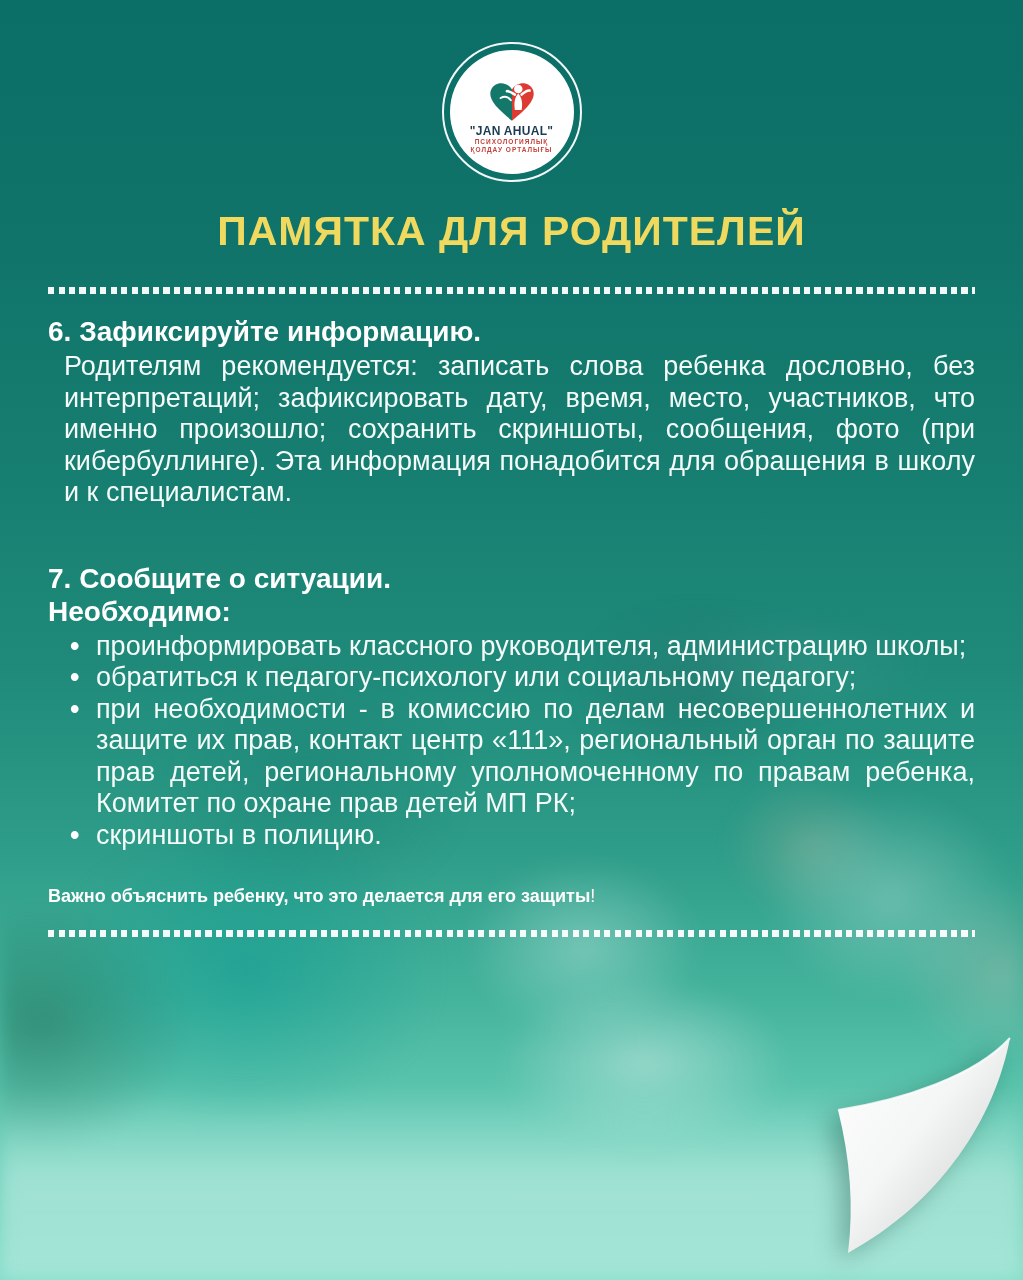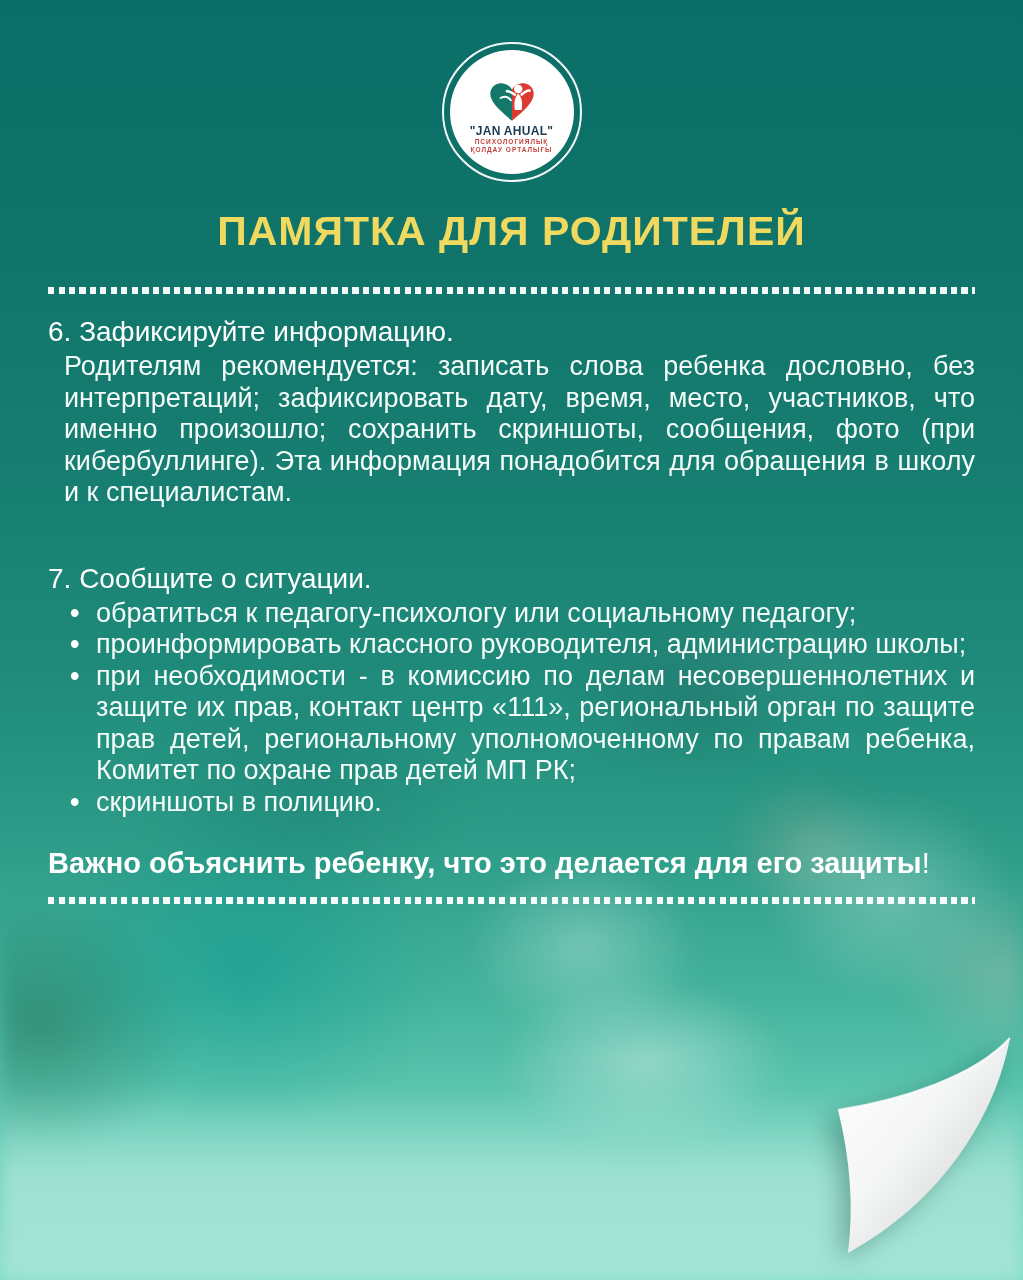--- a/index.html
+++ b/index.html
@@ -72,21 +72,21 @@
   
   .divider {
     height:7px; margin-top:32px;
     background-image:repeating-linear-gradient(90deg,
       rgba(255,255,255,0.95) 0 6px, transparent 6px 10.5px);
   }
   .divider.bottom { margin-top:16px; }
   
   .sec-heading {
     margin:22px 0 0 0;
-    font-size:28px; font-weight:normal; color:#ffffff;
+    font-size:28px; font-weight:bold; color:#ffffff;
     line-height:32px;
   }
   .sec-heading.mt { margin-top:54px; }
   .sec-heading.sub { margin-top:1px; }
   .body-text {
     margin:3px 0 0 16px;
     font-size:27px; line-height:31.5px;
     text-align:justify;
   }
   .bullets {
@@ -99,21 +99,21 @@
     font-size:27px; line-height:31.5px;
     text-align:justify;
   }
   .bullet::before {
     content:"\2022";
     position:absolute; left:0; top:0;
     color:#ffffff; font-weight:bold;
   }
   .closing {
     margin:28px 0 0 0;
-    font-size:29px; line-height:35px;
+    font-size:18px; line-height:35px;
     font-weight:bold; color:#ffffff;
     text-align:justify;
   }
   .closing .tail { font-weight:normal; }
   
   .curl {
     position:absolute; right:0; bottom:0;
     width:200px; height:270px;
     filter:drop-shadow(-9px 7px 12px rgba(0,50,40,0.32));
   }
@@ -147,24 +147,25 @@
     </div>
 
     <h1 class="title">ПАМЯТКА ДЛЯ РОДИТЕЛЕЙ</h1>
 
     <div class="divider"></div>
 
     <h2 class="sec-heading">6. Зафиксируйте информацию.</h2>
     <p class="body-text">Родителям рекомендуется: записать слова ребенка дословно, без интерпретаций; зафиксировать дату, время, место, участников, что именно произошло; сохранить скриншоты, сообщения, фото (при кибербуллинге). Эта информация понадобится для обращения в школу и к специалистам.</p>
 
     <h2 class="sec-heading mt">7. Сообщите о ситуации.</h2>
+    <h2 class="sec-heading sub">Необходимо:</h2>
 
     <ul class="bullets">
+      <li class="bullet">проинформировать классного руководителя, администрацию школы;</li>
       <li class="bullet">обратиться к педагогу-психологу или социальному педагогу;</li>
-      <li class="bullet">проинформировать классного руководителя, администрацию школы;</li>
       <li class="bullet">при необходимости - в комиссию по делам несовершеннолетних и защите их прав, контакт центр «111», региональный орган по защите прав детей, региональному уполномоченному по правам ребенка, Комитет по охране прав детей МП РК;</li>
       <li class="bullet">скриншоты в полицию.</li>
     </ul>
 
     <p class="closing"><strong>Важно объяснить ребенку, что это делается для его защиты</strong><span class="tail">!</span></p>
 
     <div class="divider bottom"></div>
   </div>
 
   <svg class="curl" viewBox="0 0 200 270" xmlns="http://www.w3.org/2000/svg">

